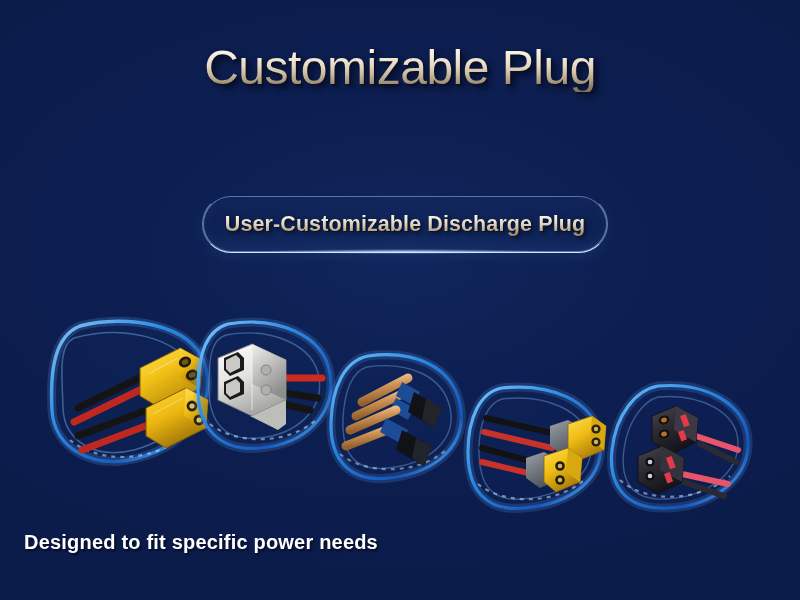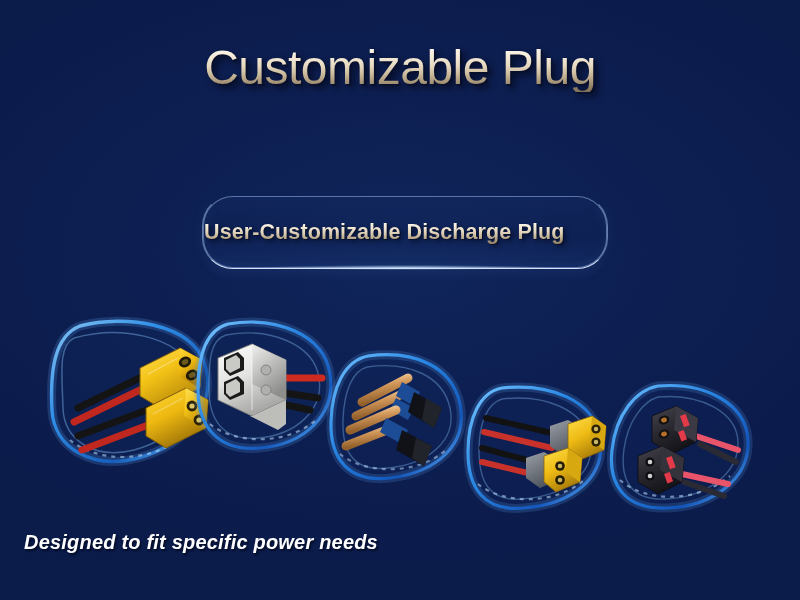--- a/index.html
+++ b/index.html
@@ -38,27 +38,27 @@
     -webkit-text-fill-color: transparent;
     filter:
       drop-shadow(2px 2px 0 rgba(8,16,44,.95))
       drop-shadow(3px 3px 3px rgba(4,10,32,.75));
   }
 
   
   #subtitle-pill {
     position: absolute;
     left: 203px; top: 196px;
-    width: 404px; height: 72px;
+    width: 404px; height: 56px;
     border-radius: 30px;
     box-sizing: border-box;
     border: 1.6px solid rgba(150,180,225,.55);
     background: linear-gradient(180deg,
         rgba(24,48,104,.30) 0%, rgba(14,32,78,.12) 55%, rgba(40,80,150,.18) 100%);
-    display: flex; align-items: center; justify-content: flex-start;
+    display: flex; align-items: center; justify-content: center;
   }
   #subtitle-pill::before {
     content:""; position:absolute; left:-1.6px; top:-1.6px; right:-1.6px; bottom:-1.6px;
     border-radius: 31px; pointer-events:none;
     border: 1.6px solid transparent;
     border-bottom-color: rgba(226,238,255,.95);
     border-left-color: rgba(170,200,240,.55);
     border-right-color: rgba(170,200,240,.55);
     filter: drop-shadow(0 2px 5px rgba(120,180,255,.55));
   }
@@ -77,21 +77,21 @@
         #bfae8f 70%, #9b8a6d 88%, #8a7a60 100%);
     -webkit-background-clip: text; background-clip: text;
     color: transparent; -webkit-text-fill-color: transparent;
     filter: drop-shadow(1.5px 1.5px 0 rgba(8,16,44,.92))
             drop-shadow(2px 2px 2px rgba(4,10,30,.6));
   }
 
   
   #caption {
     position: absolute; left: 24px; top: 531px;
-    font-size: 20px; font-weight: bold; font-style: italic;
+    font-size: 20px; font-weight: bold; 
     color: #ffffff;
     letter-spacing: .2px;
     text-shadow: 1.5px 1.5px 2px rgba(4,10,32,.85);
   }
 
   
   #product-row { position: absolute; left: 0; top: 0; width: 800px; height: 600px; }
   .product-cell { position: absolute; }
   .product-cell svg { display: block; overflow: visible; }
 </style>

